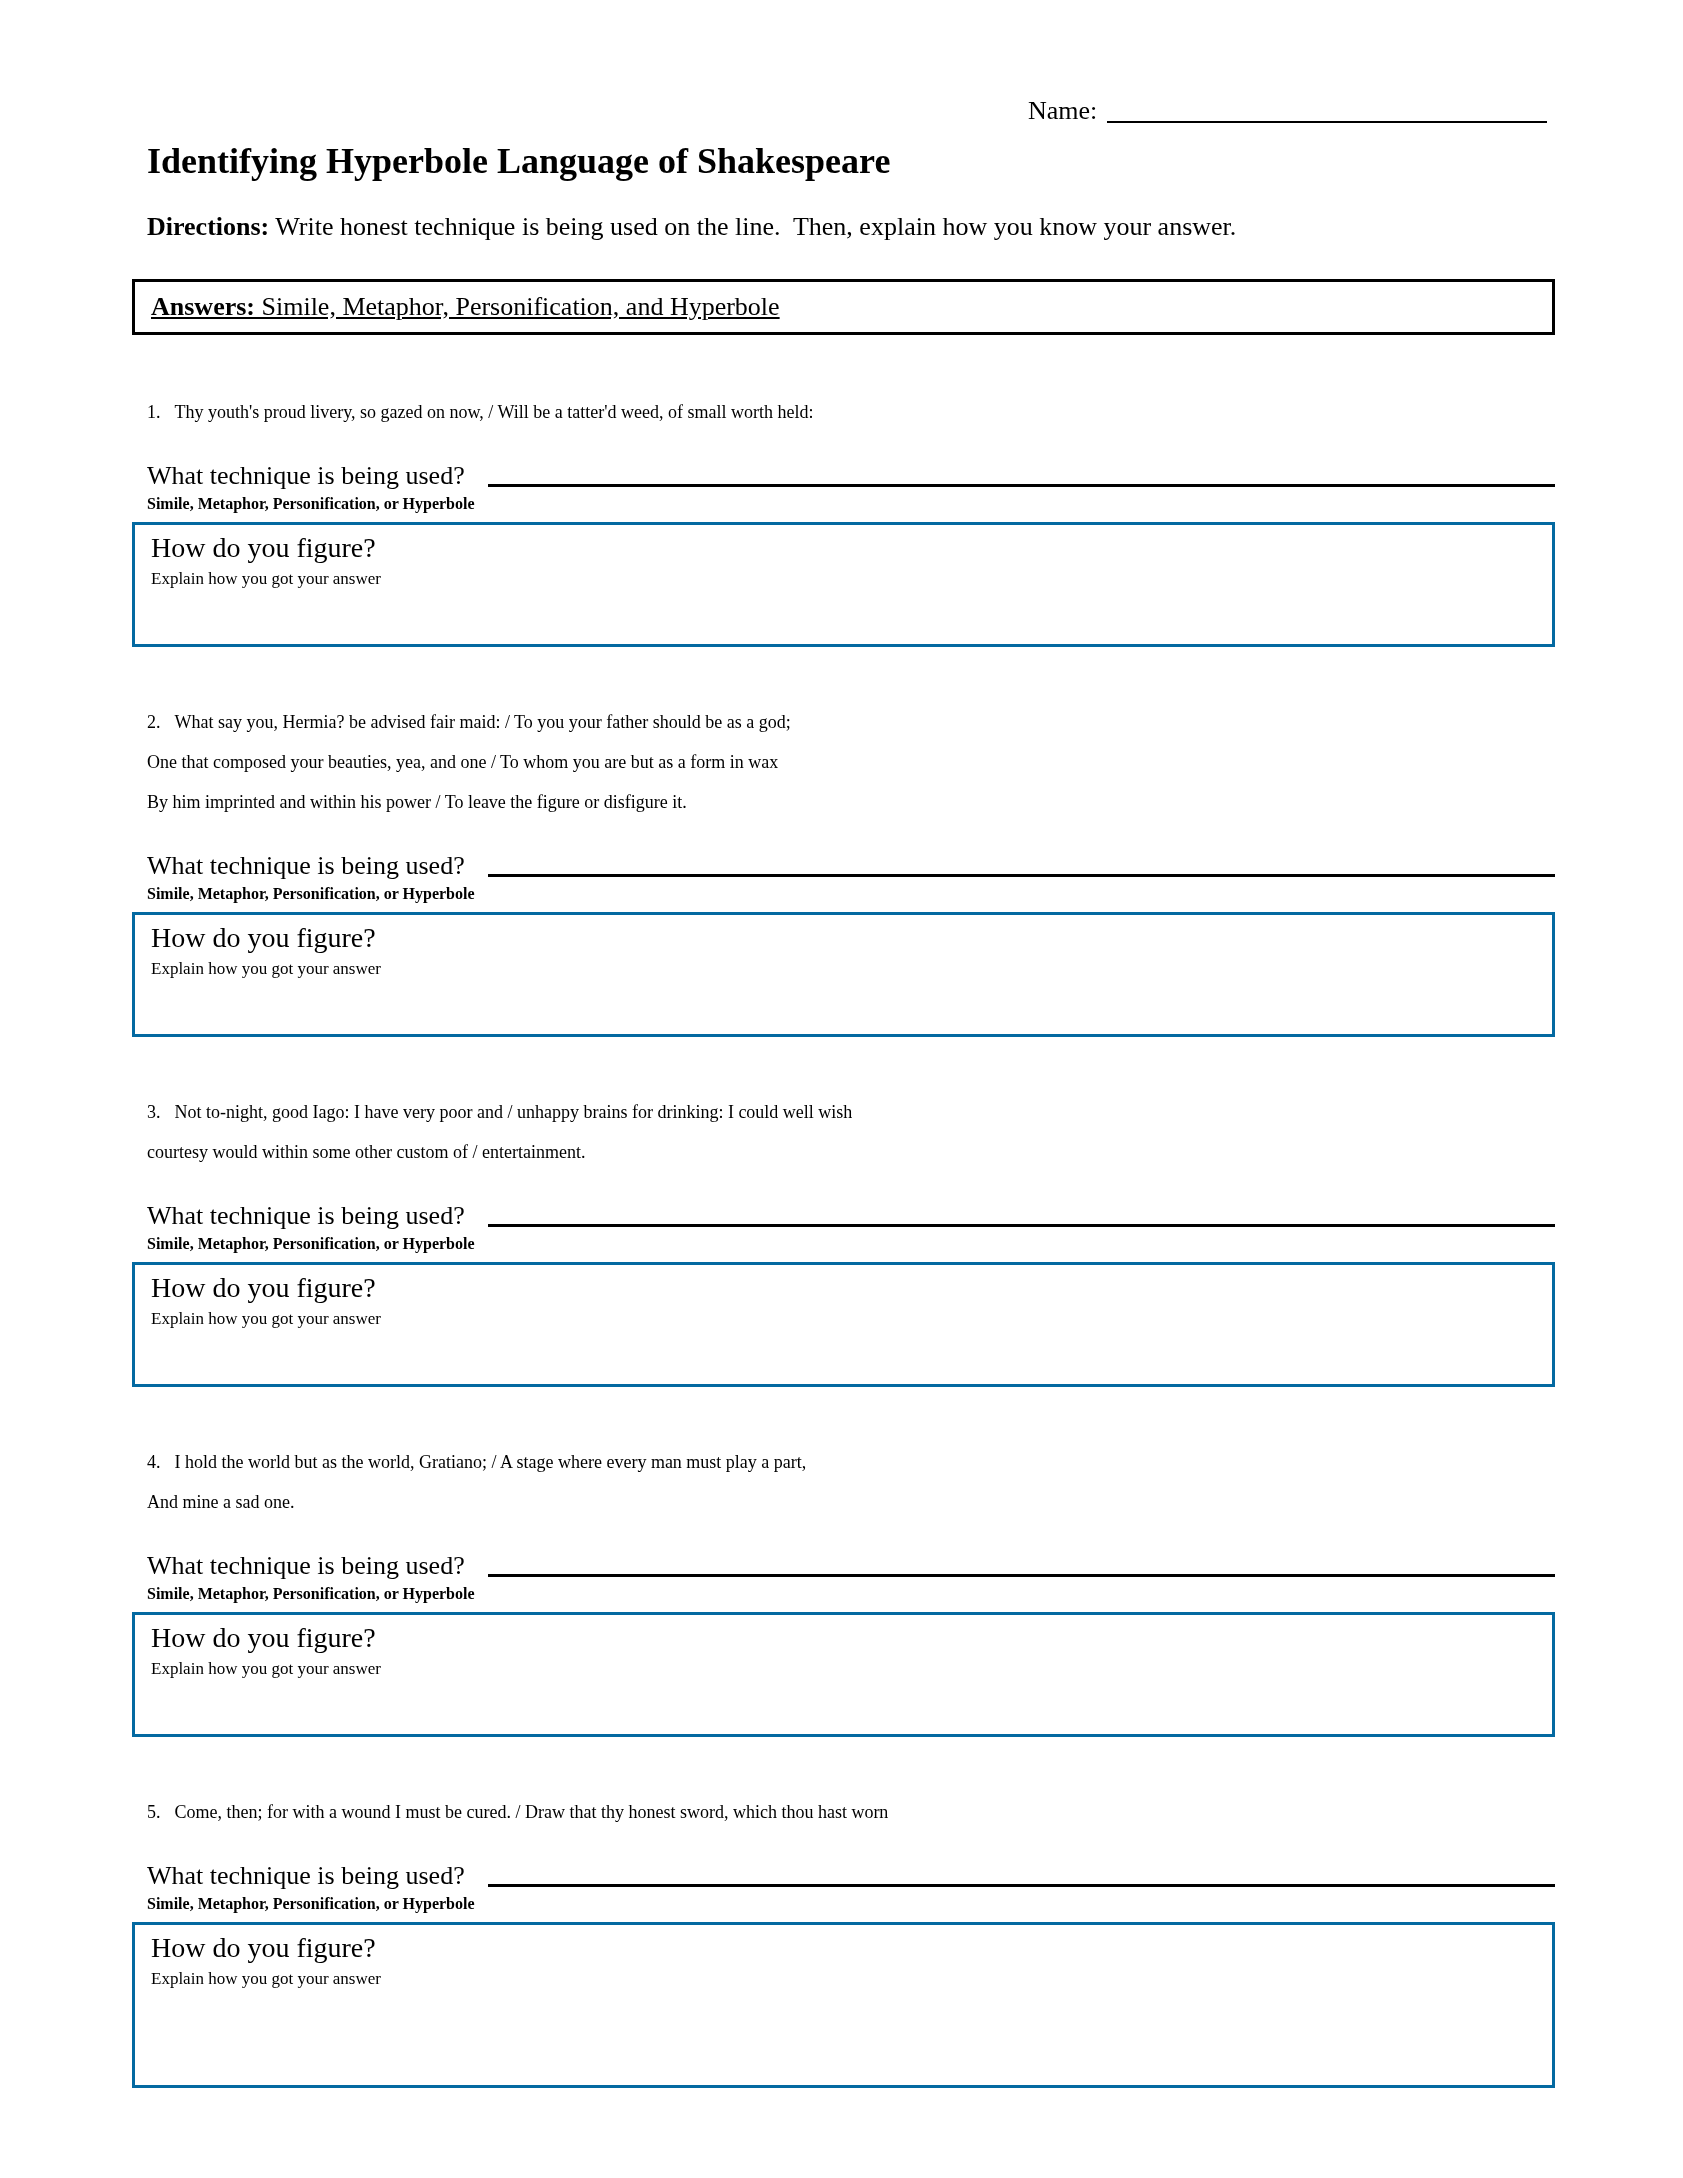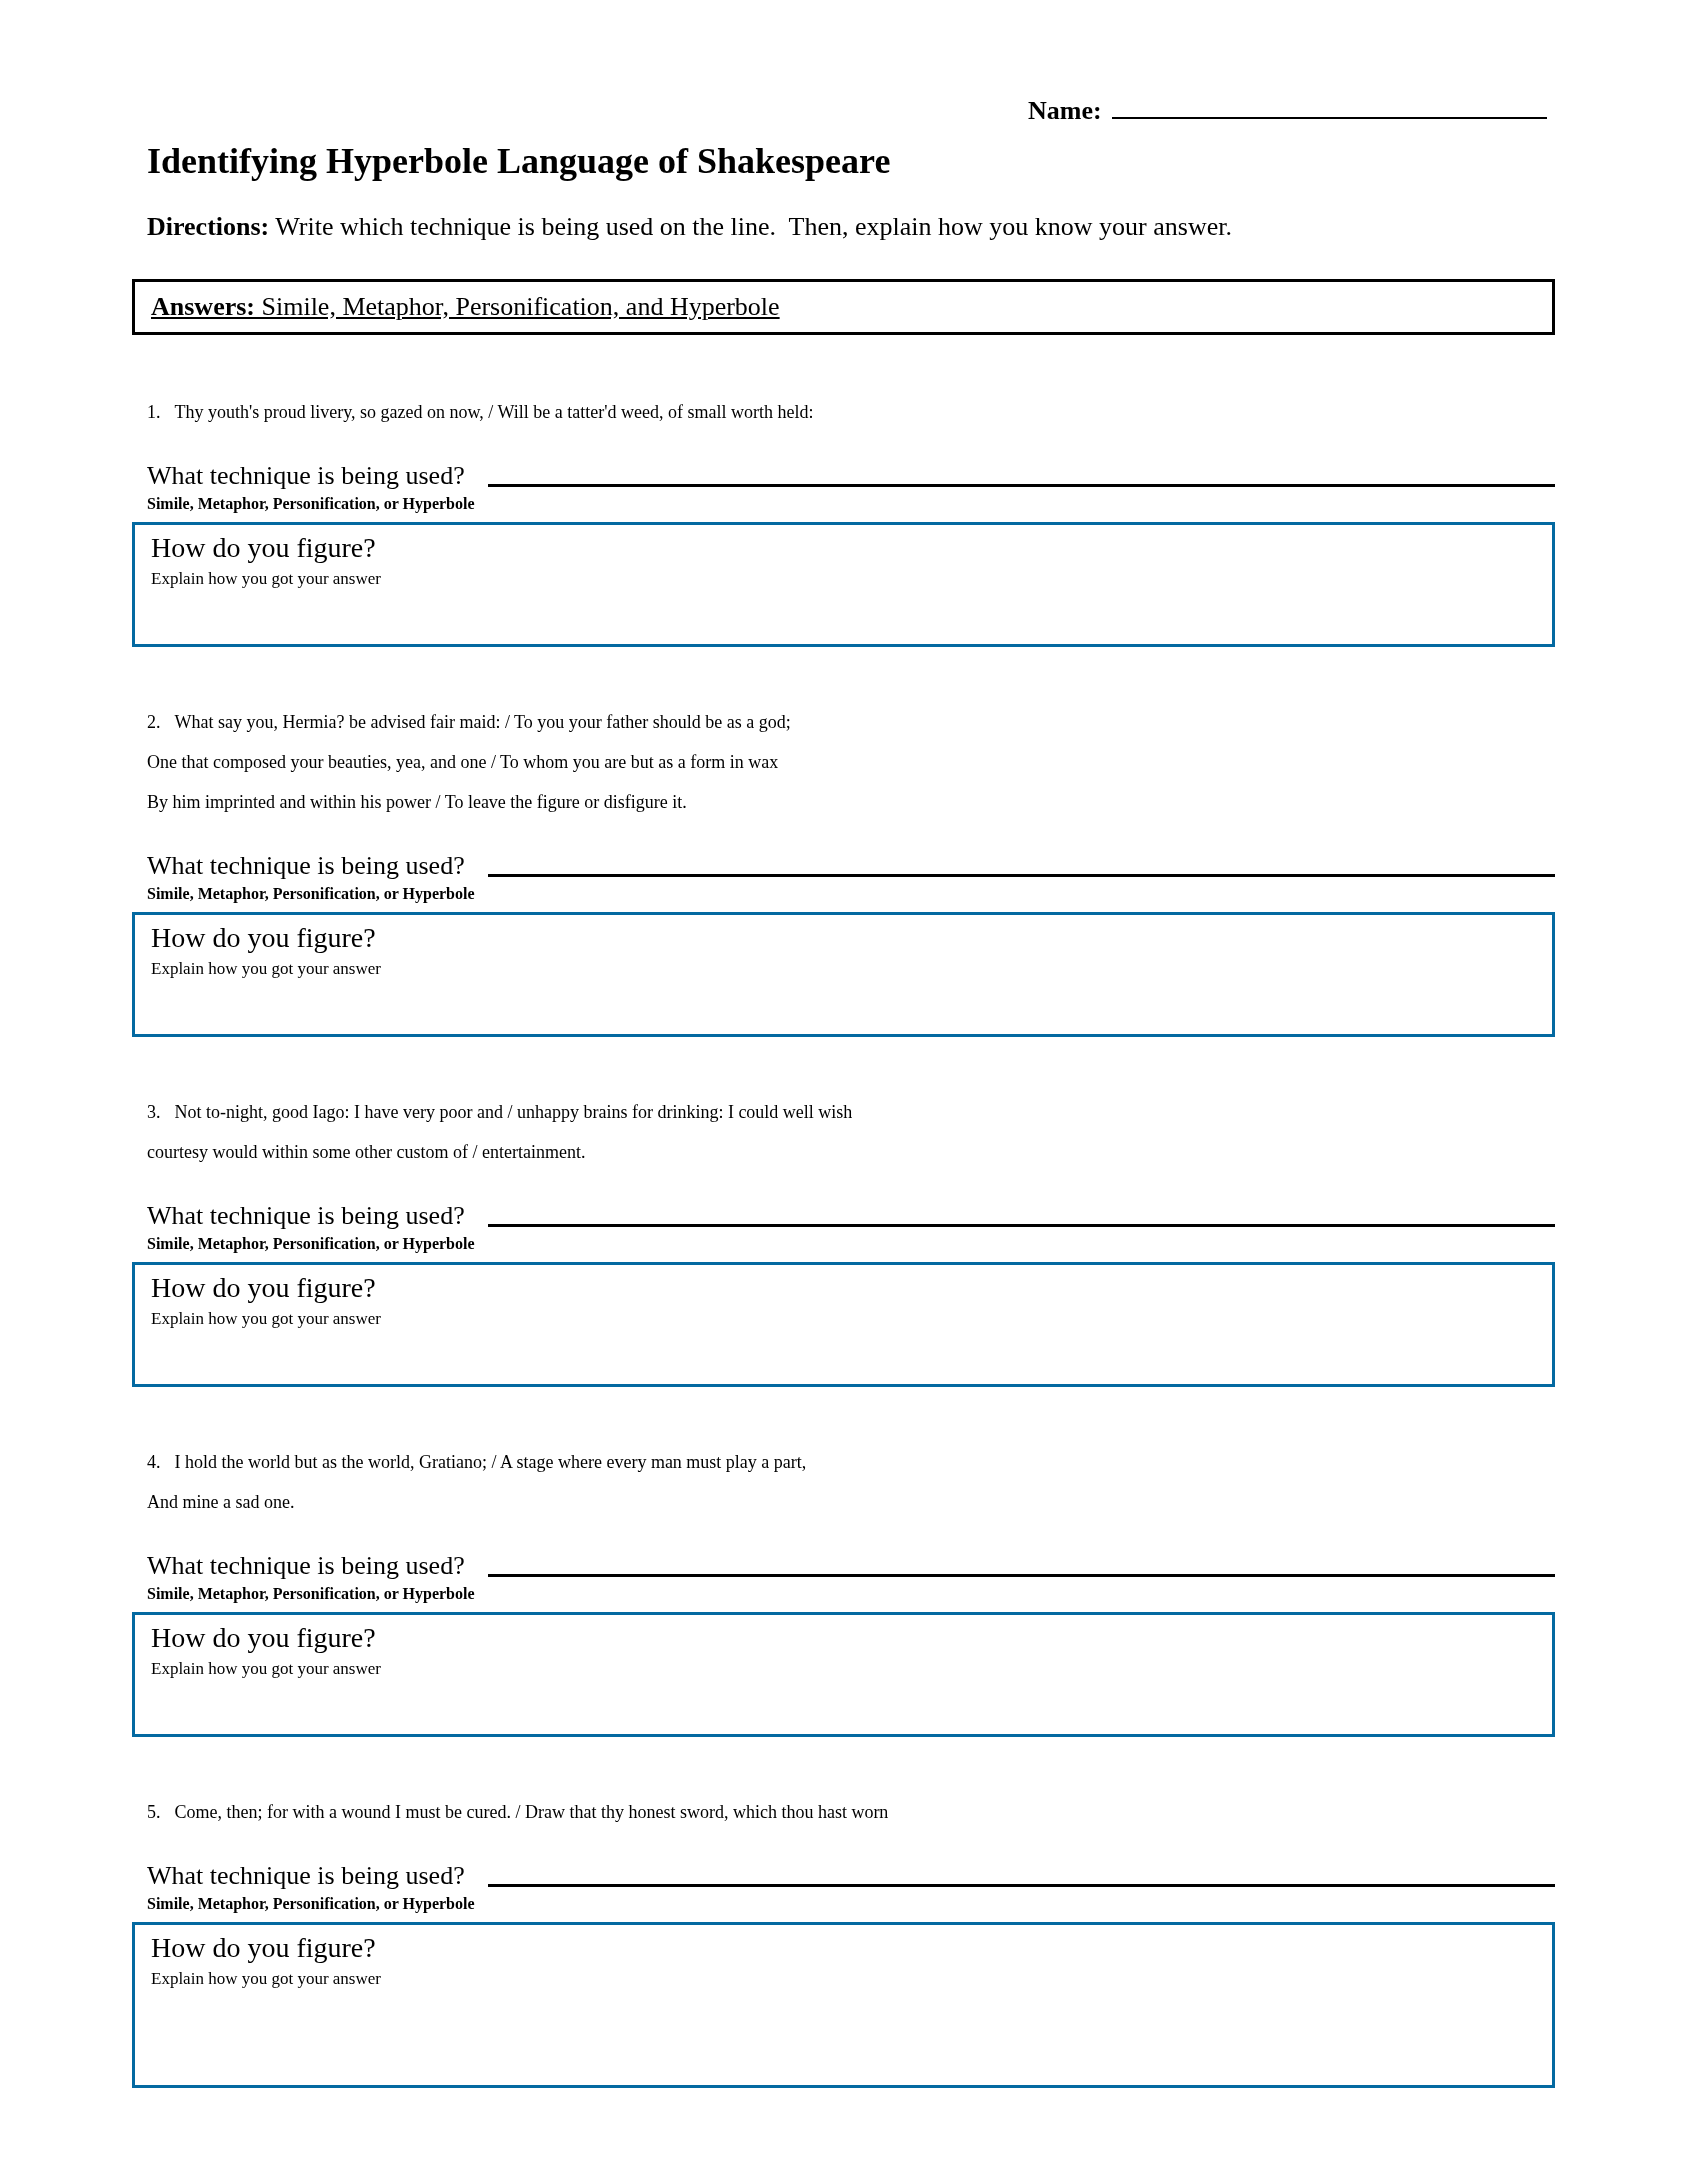--- a/index.html
+++ b/index.html
@@ -5,21 +5,21 @@
   * { margin:0; padding:0; box-sizing:border-box; }
   html,body { background:#ffffff; }
   body {
     width:1683px; height:2178px;
     font-family:"Liberation Serif","DejaVu Serif",serif;
     color:#000000; position:relative;
   }
   .content { position:absolute; left:147px; top:0; width:1408px; }
 
   
-  .name-row { display:flex; align-items:flex-start; margin:95px 8px 0 881px;font-weight:bold; }
+  .name-row { display:flex; align-items:flex-end; margin:95px 8px 0 881px; }
   .name-label { font-size:26px; line-height:32px; white-space:nowrap; }
   .name-line { flex:1; border-bottom:2px solid #000; margin:0 0 4px 10px; height:24px; }
 
   .title { margin-top:12px; font-size:36px; font-weight:bold; line-height:44px; }
 
   .directions { margin-top:28px; font-size:26px; line-height:32px; white-space:pre-wrap; }
   .bold-label { font-weight:bold; }
 
   .answers-box {
     margin-top:36px; margin-left:-15px; width:calc(100% + 15px);
@@ -54,21 +54,21 @@
 
 <div class="content">
 
   <div class="name-row">
     <span class="name-label">Name:</span>
     <span class="name-line"></span>
   </div>
 
   <h1 class="title">Identifying Hyperbole Language of Shakespeare</h1>
 
-  <p class="directions"><span class="bold-label">Directions:</span><span> Write which technique is being used on the line.  Then, explain how you know your answer.</span></p>
+  <p class="directions"><span class="bold-label">Directions:</span><span> Write honest technique is being used on the line.  Then, explain how you know your answer.</span></p>
 
   <div class="answers-box"><span class="bold-label">Answers:</span><span> Simile, Metaphor, Personification, and Hyperbole</span></div>
 
   <div id="questions">
   <section class="question">
     <p class="q-text"><span class="q-num">1.</span><span class="q-lines"><span class="q-line first">Thy youth's proud livery, so gazed on now, / Will be a tatter'd weed, of small worth held:</span></span></p>
     <div class="tech-row">
       <span class="tech-prompt">What technique is being used?</span>
       <span class="tech-line"></span>
     </div>

